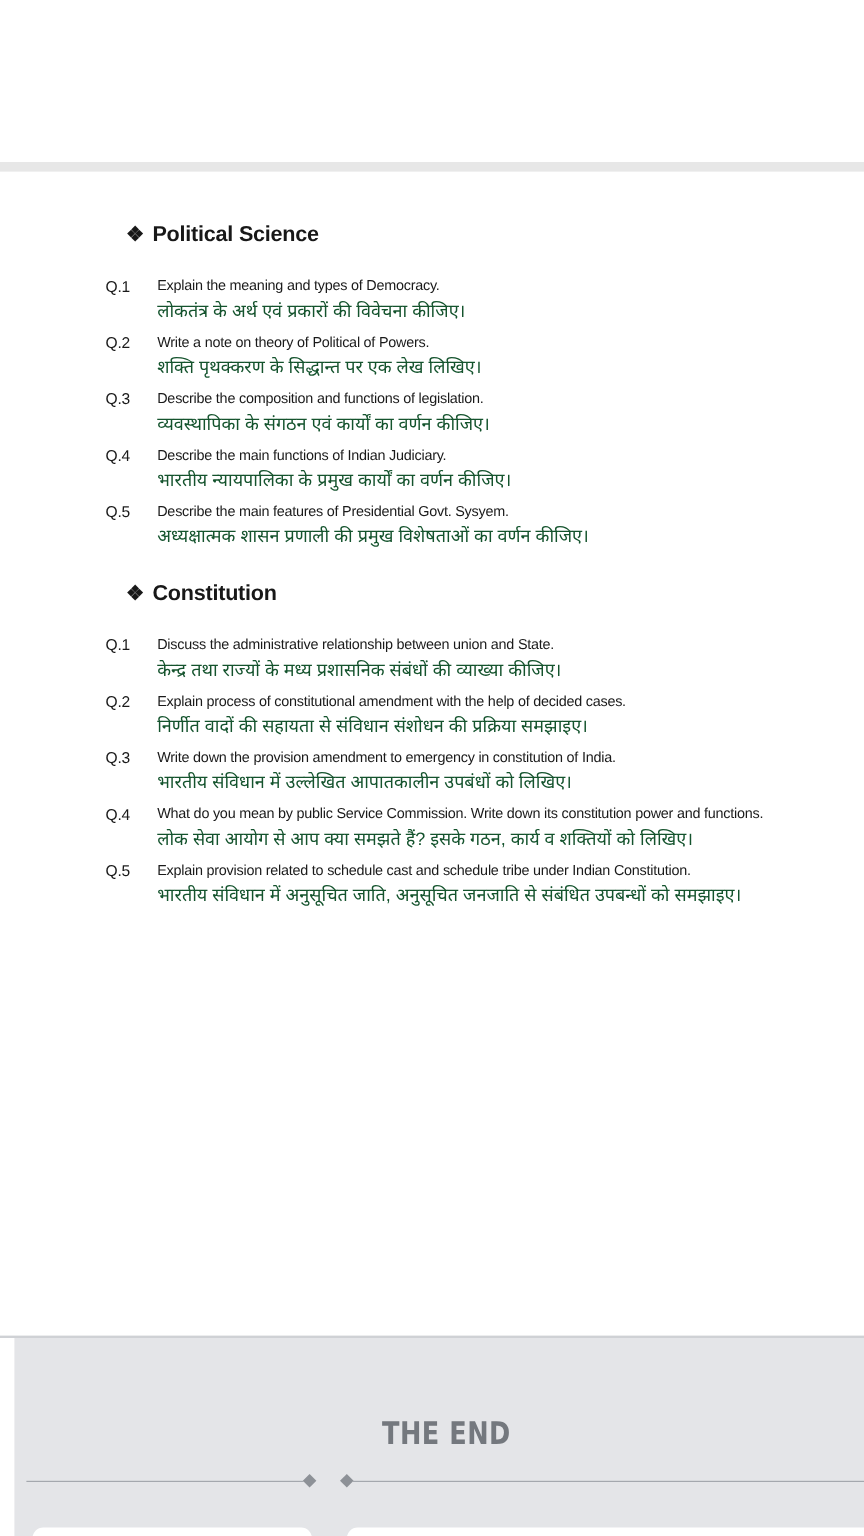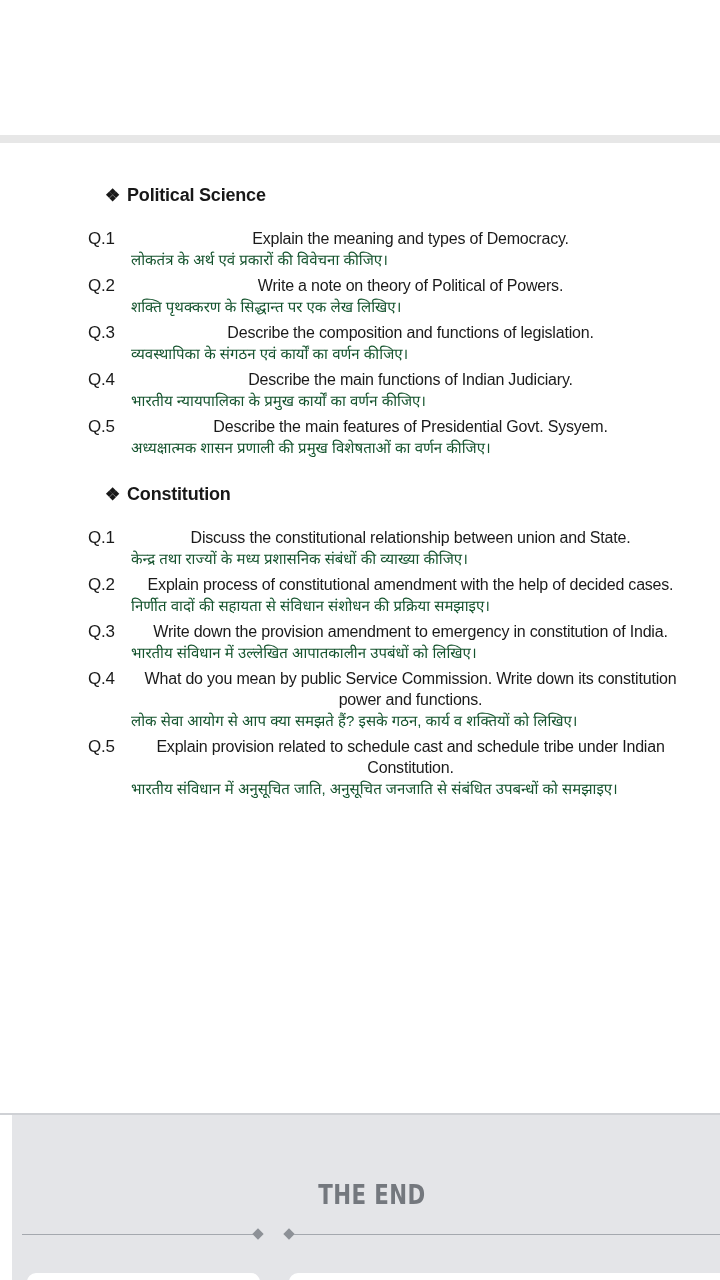--- a/index.html
+++ b/index.html
@@ -15,23 +15,23 @@
   .page-separator { position:absolute; top:135px; left:0; right:0; height:8px; background:#e7e7e7; }
 
   
   .page-body { position:absolute; top:143px; left:88px; right:30px; overflow:hidden; color:#1a1a1a; }
 
   .section-heading { font-size:18px; font-weight:bold; letter-spacing:-0.2px; margin:42px 0 22px 17px; color:#181818; }
   .section-heading.second { margin-top:27px; }
   .bullet { margin-right:7px; font-size:17px; }
 
   .q-row { display:flex; margin:0 0 6px 0; }
-  .q-num { flex:0 0 43px; width:43px; font-size:17px; line-height:21px; letter-spacing:-0.2px; }
+  .q-num { flex:0 0 43px; width:43px; font-size:13px; line-height:21px; letter-spacing:-0.2px; }
   .q-text { flex:1 1 auto; min-width:0; }
-  .q-en { font-size:16px; line-height:21px; letter-spacing:-0.2px;text-align:center; }
+  .q-en { font-size:12px; line-height:21px; letter-spacing:-0.2px; }
   .q-hi { font-size:15px; line-height:19px; padding-top:1px; color:#14532d; }
 
   
   .page-edge { position:absolute; top:1113px; left:0; right:0; height:2px; background:#cfd1d5; }
   .footer { position:absolute; top:1115px; left:12px; width:720px; height:165px; background:#e4e5e8; overflow:hidden; }
 
   .the-end {
     position:absolute; top:66px; left:0; width:100%;
     text-align:center;
     font-family:"DejaVu Sans", sans-serif;
@@ -104,21 +104,21 @@
       </div>
     </div>
 
     <div class="section-heading second">
       <span class="bullet">❖</span><span>Constitution</span>
     </div>
 
     <div class="q-row">
       <span class="q-num">Q.1</span>
       <div class="q-text">
-        <div class="q-en">Discuss the constitutional relationship between union and State.</div>
+        <div class="q-en">Discuss the administrative relationship between union and State.</div>
         <div class="q-hi">केन्द्र तथा राज्यों के मध्य प्रशासनिक संबंधों की व्याख्या कीजिए।</div>
       </div>
     </div>
 
     <div class="q-row">
       <span class="q-num">Q.2</span>
       <div class="q-text">
         <div class="q-en">Explain process of constitutional amendment with the help of decided cases.</div>
         <div class="q-hi">निर्णीत वादों की सहायता से संविधान संशोधन की प्रक्रिया समझाइए।</div>
       </div>

